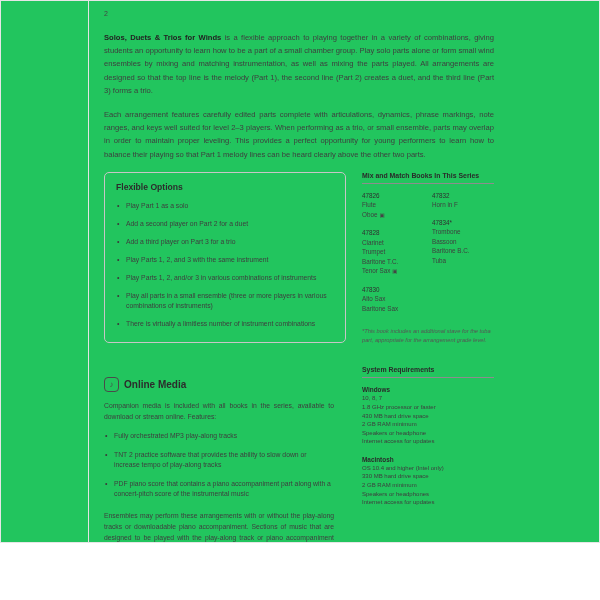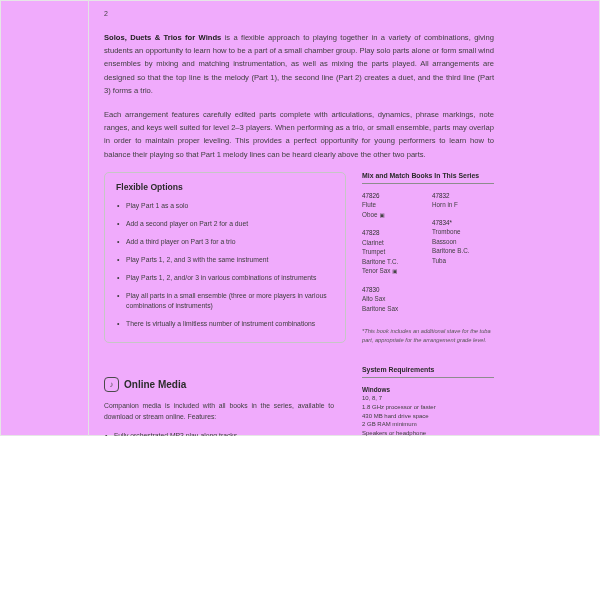--- a/index.html
+++ b/index.html
@@ -1,17 +1,17 @@
 <!DOCTYPE html>
 <html><head>
 <meta charset="utf-8">
 <style>
   html,body{margin:0;padding:0;background:#ffffff;}
   .sheet{
-    position:relative;width:600px;height:436px;background:#f0abfc;
+    position:relative;width:600px;height:543px;background:#22c55e;
     font-family:"Liberation Sans", sans-serif;color:#3b3b3b;overflow:hidden;
     box-shadow:inset 0 0 0 1px #e6e6e6;
   }
   
   .scan-line-left{position:absolute;left:88px;top:0;width:1px;height:600px;background:#e3e3e3;}
   .scan-tick{position:absolute;left:87px;top:545px;width:14px;height:1px;background:#cfcfcf;}
   .smudge{position:absolute;background:#5f5f5f;border-radius:2px;filter:blur(0.4px);}
   .smudge1{left:85px;top:556px;width:14px;height:8px;transform:rotate(-2deg);}
   .smudge2{left:85px;top:577px;width:12px;height:7px;transform:rotate(1deg);}
 

